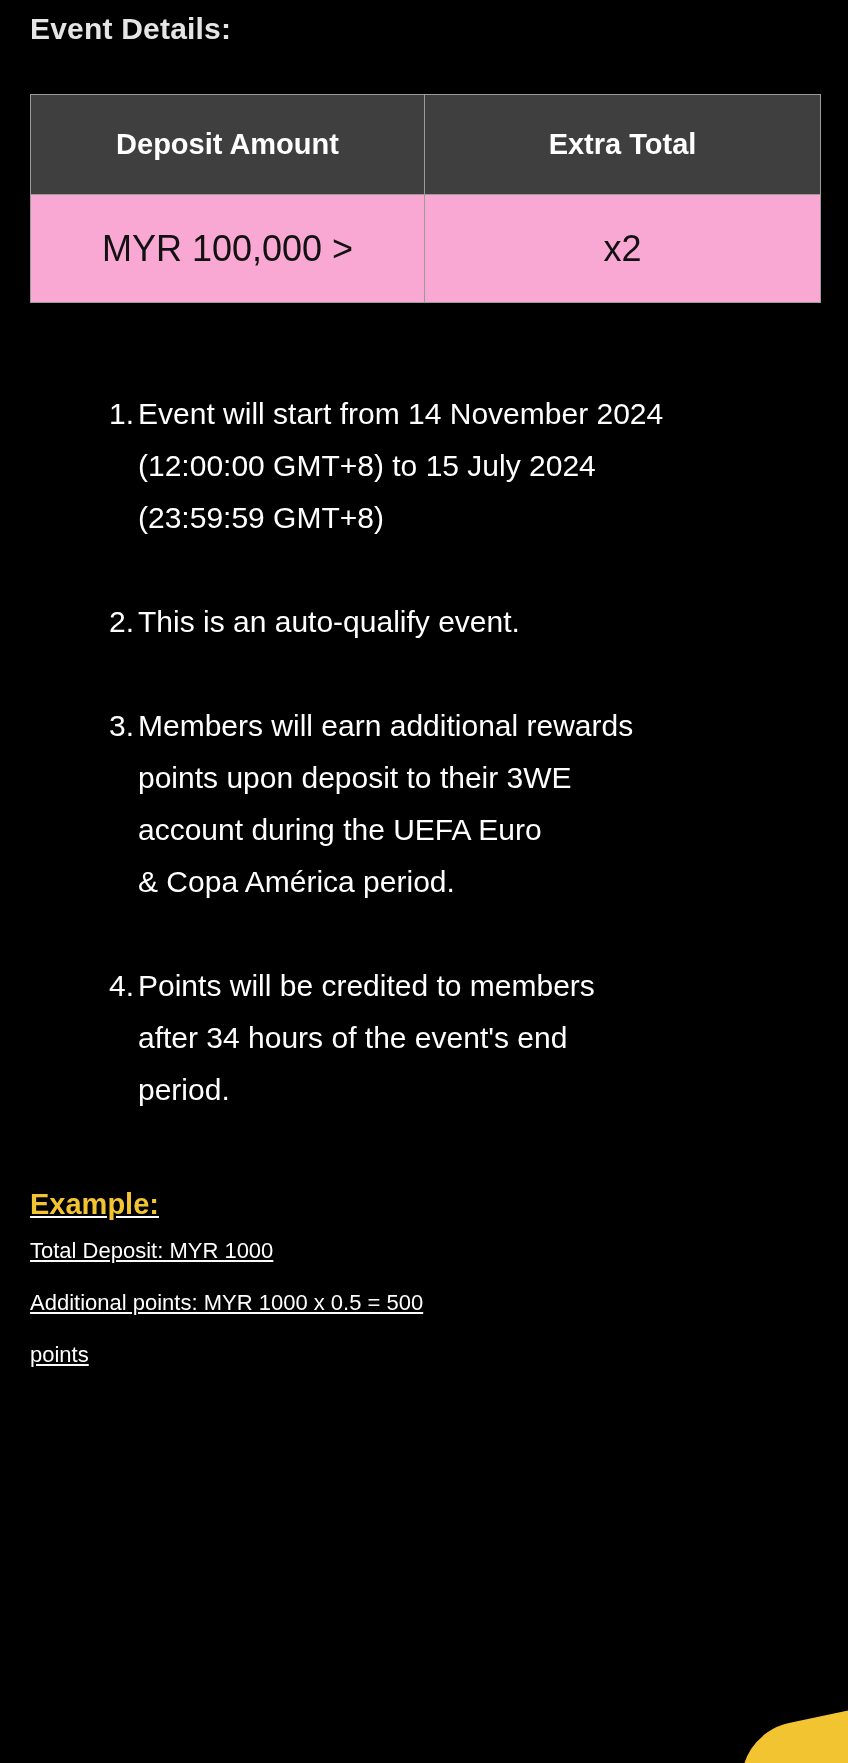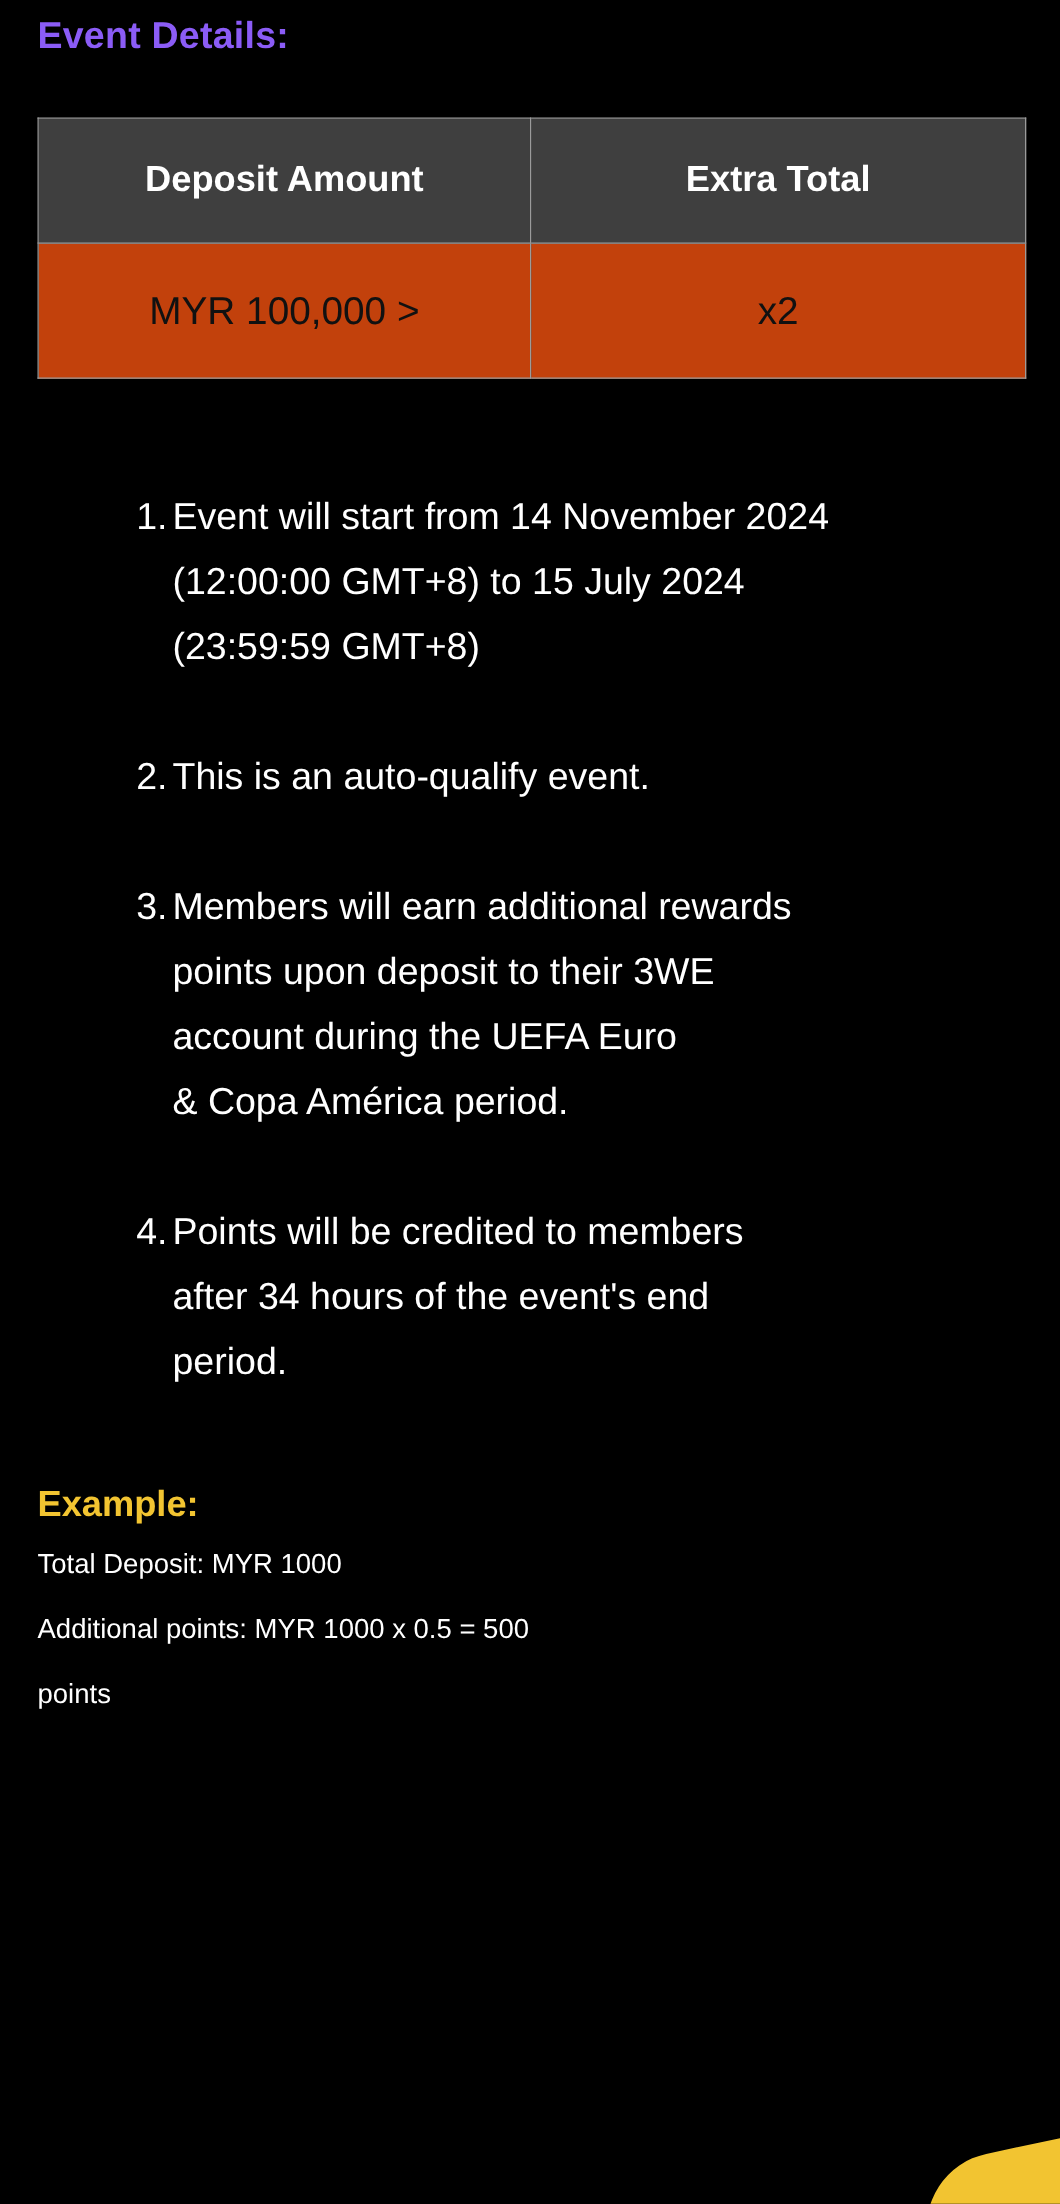--- a/index.html
+++ b/index.html
@@ -18,21 +18,21 @@
   .page {
     width: 848px;
     min-height: 1763px;
     background: #000000;
     position: relative;
     box-sizing: border-box;
     padding: 0;
   }
 
   .section-heading {
-    color: #8b5cf6;
+    color: #e5e5e5;
     font-size: 30px;
     font-weight: bold;
     margin: 0;
     padding: 12px 0 0 30px;
     letter-spacing: 0.2px;
   }
 
   
   .table-wrap {
     margin: 48px 0 0 30px;
@@ -51,23 +51,23 @@
   }
   table.deposit-table th {
     background: #3f3f3f;
     color: #ffffff;
     font-size: 29px;
     font-weight: bold;
     height: 100px;
     padding: 6px 4px;
   }
   table.deposit-table td {
-    background: #c2410c;
+    background: #f9a8d4;
     color: #111111;
-    font-size: 31px;
+    font-size: 36px;
     font-weight: normal;
     height: 108px;
     padding: 6px 4px;
   }
   table.deposit-table col.c1 { width: 394px; }
   table.deposit-table col.c2 { width: 396px; }
 
   
   .terms {
     margin: 85px 0 0 0;
@@ -94,20 +94,21 @@
   }
   .terms li .txt {
     display: block;
     white-space: pre-line;
   }
 
   
   .example {
     margin: 72px 0 0 0;
     padding: 0 44px 0 30px;
+    text-decoration: underline;
   }
   .example-title {
     color: #f2c431;
     font-size: 29px;
     font-weight: bold;
     margin: 0 0 4px 0;
   }
   .example-line {
     font-size: 22px;
     line-height: 52px;

